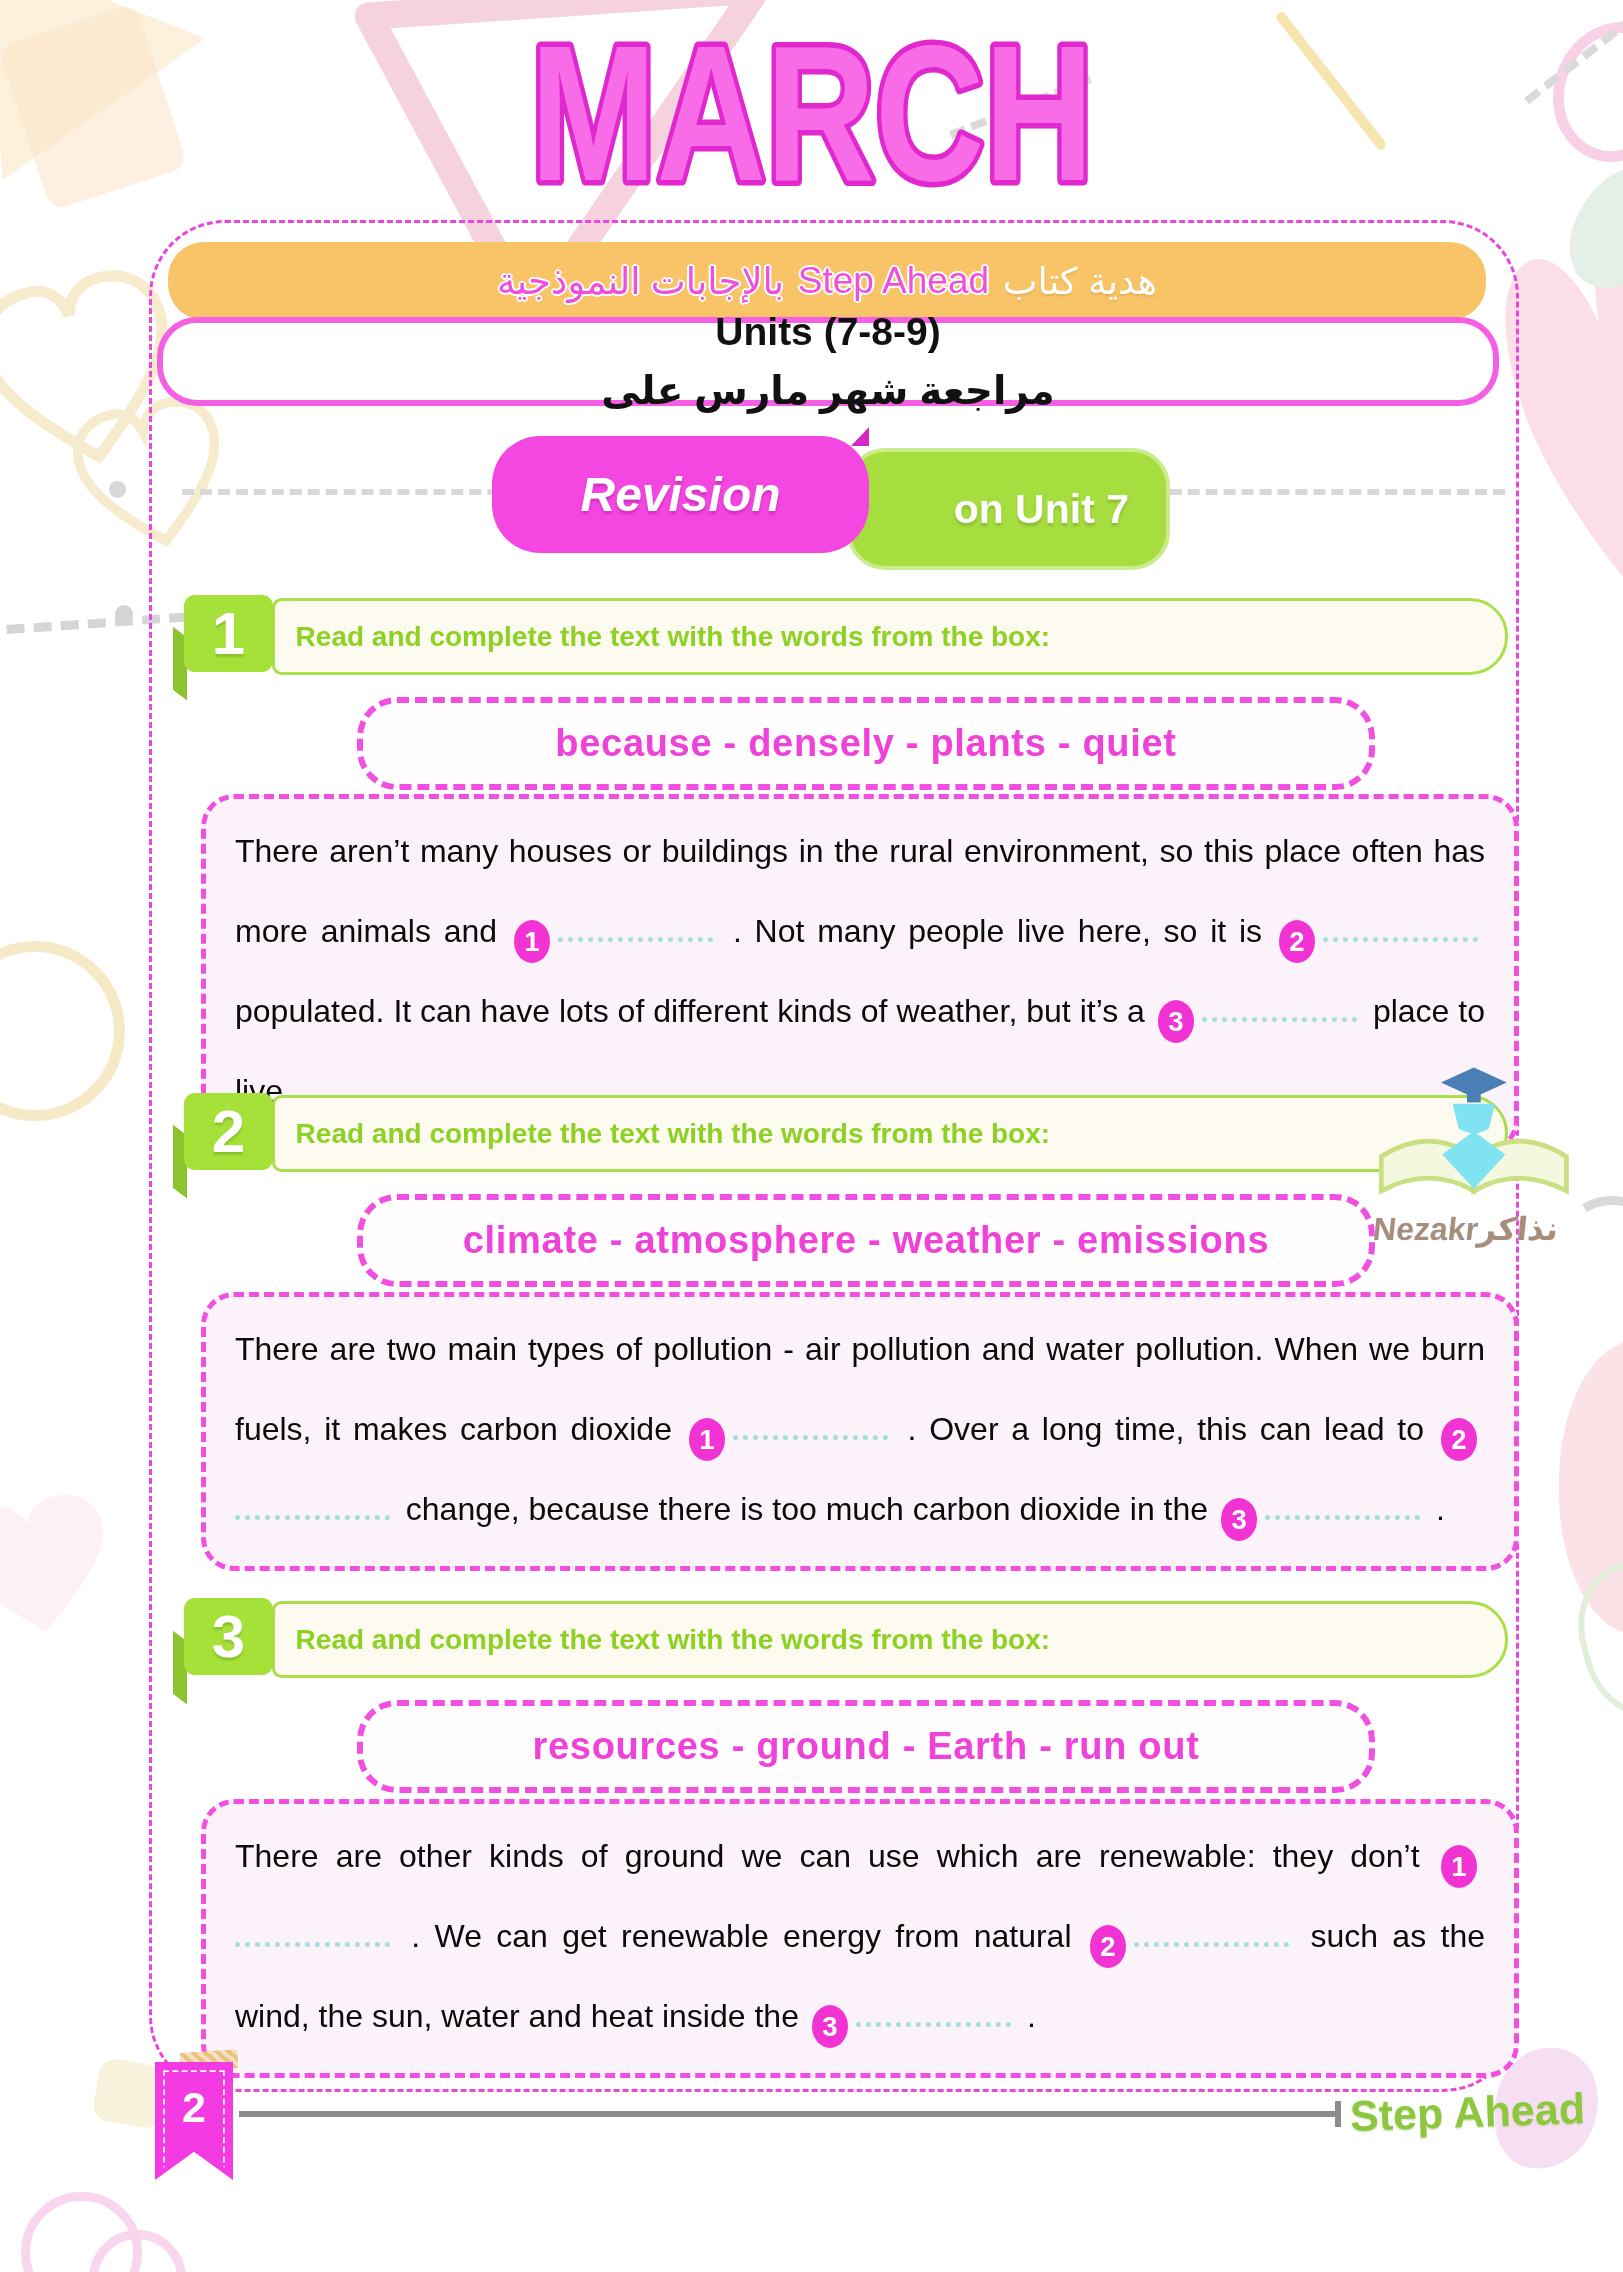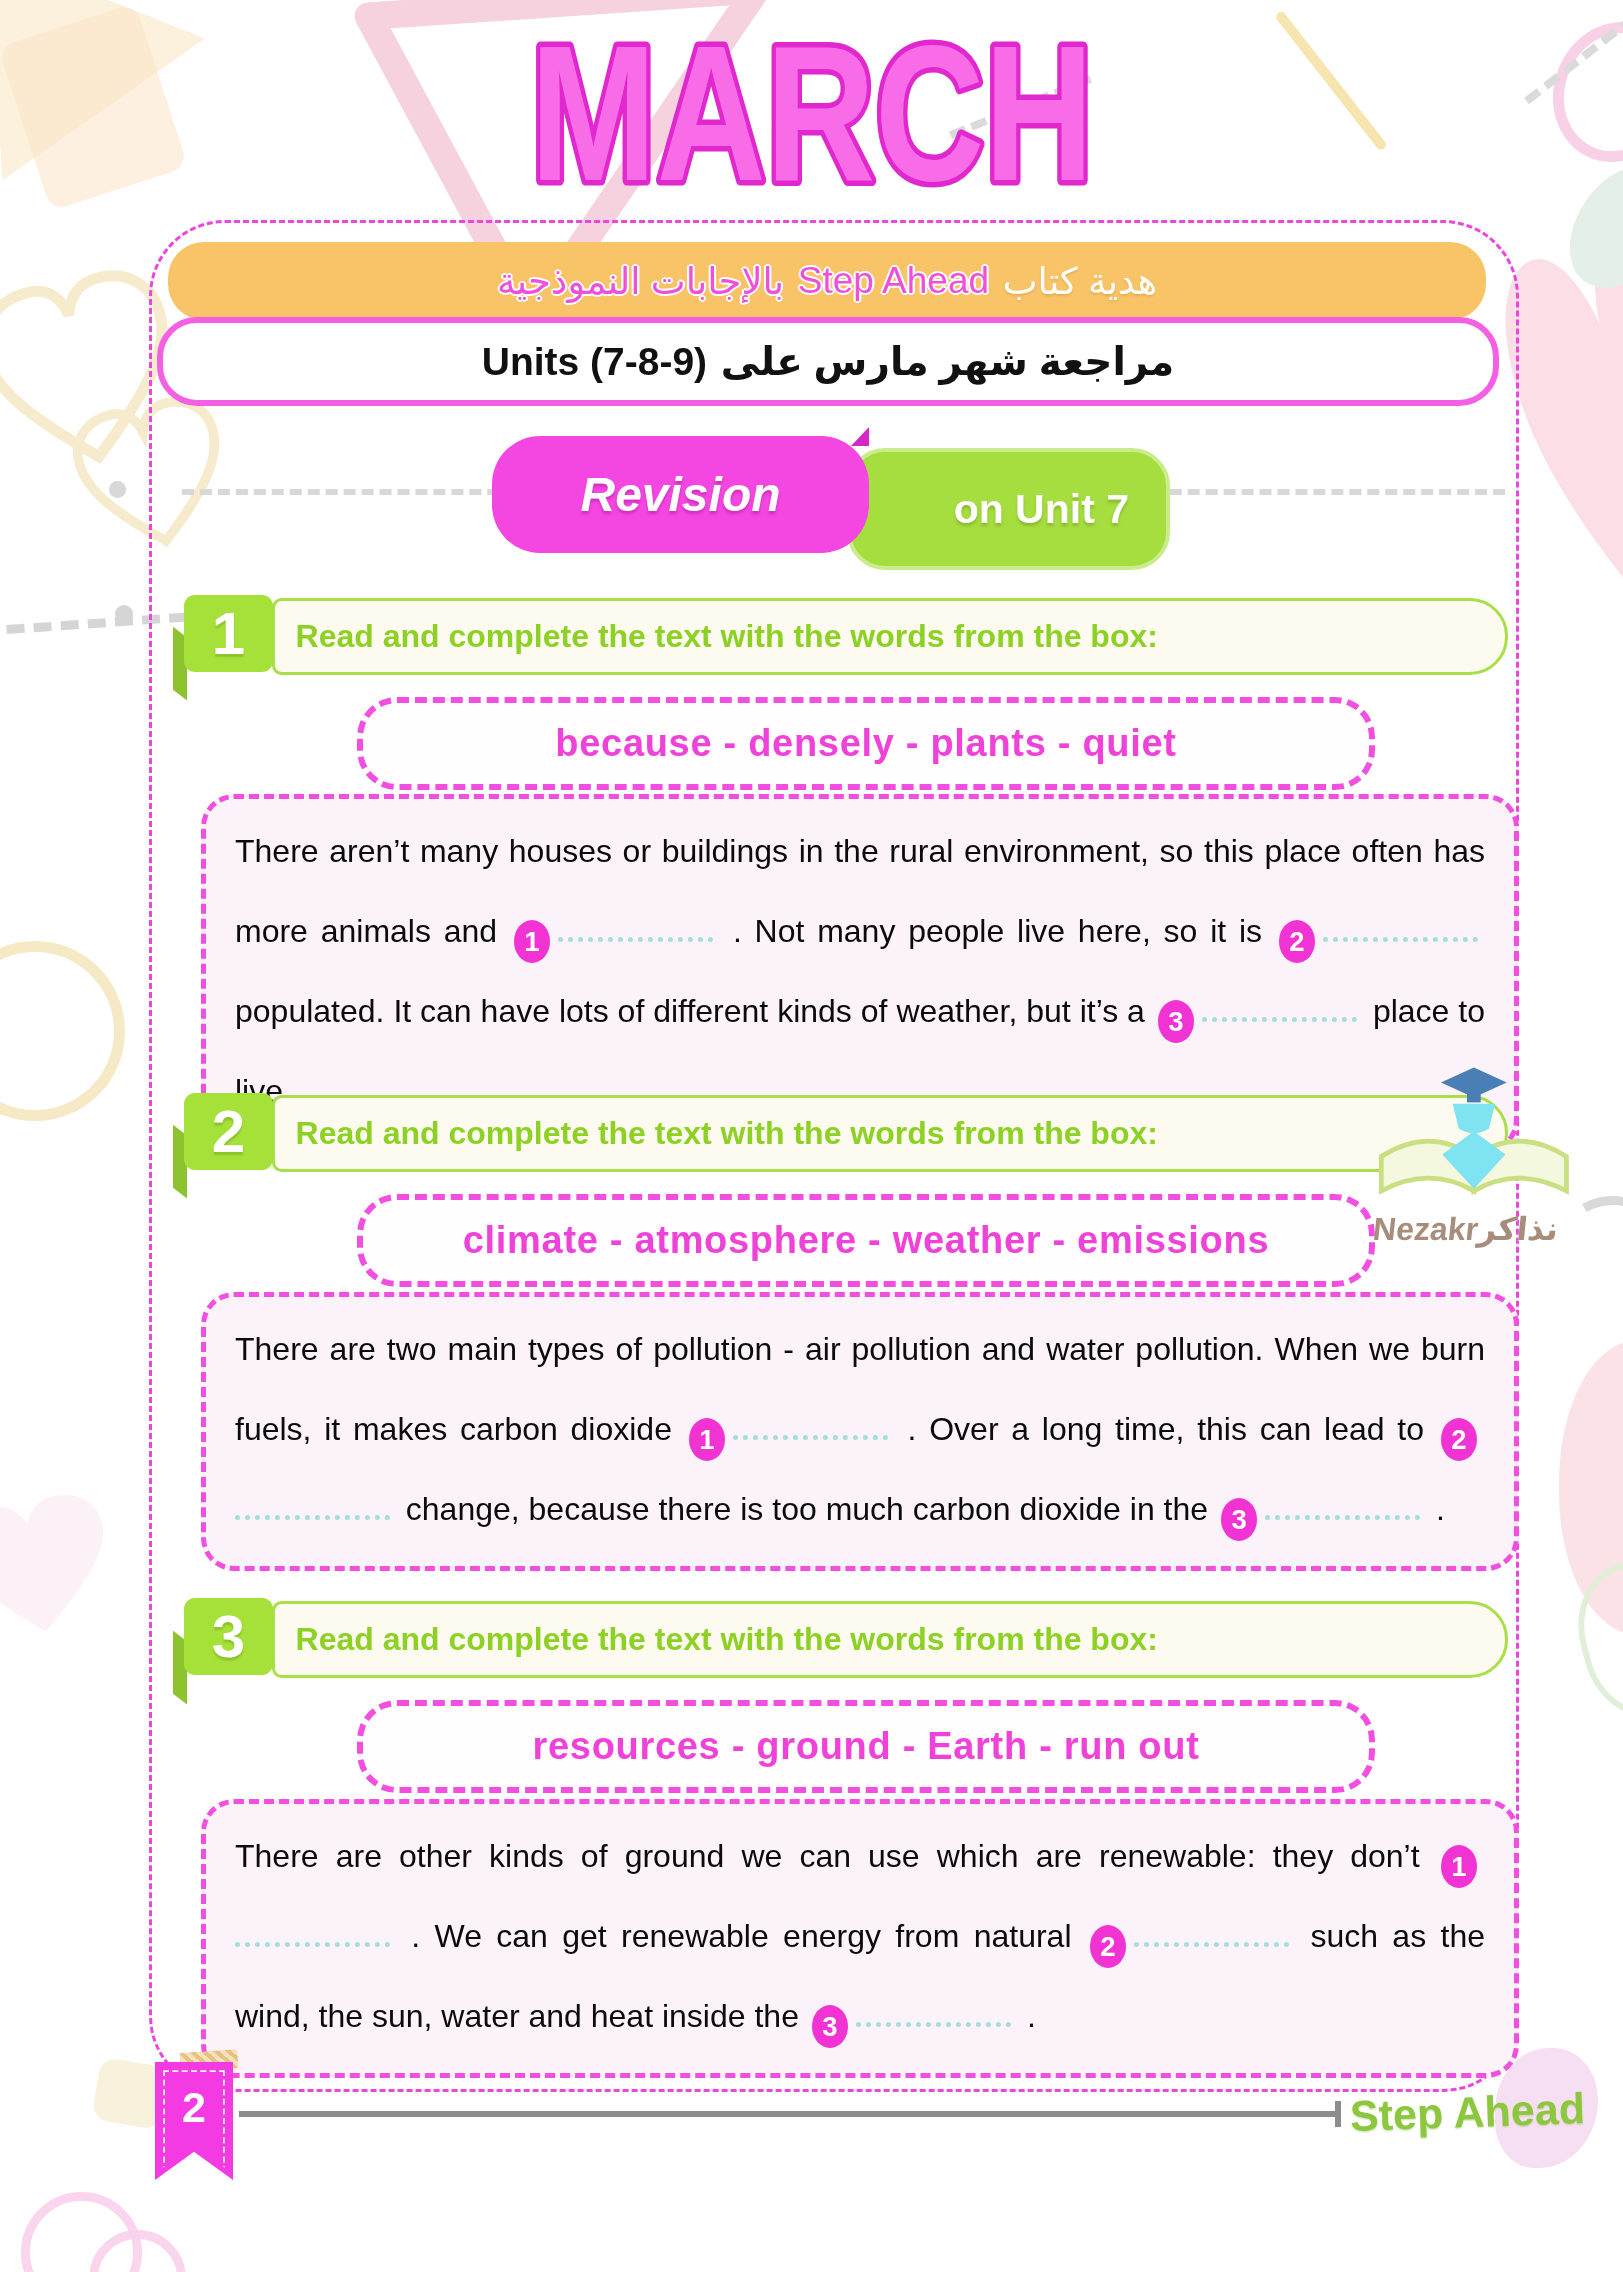--- a/index.html
+++ b/index.html
@@ -41,41 +41,41 @@
   
   .banner{left:168px;top:242px;width:1318px;height:78px;background:#F9C468;border-radius:36px;
           display:flex;align-items:center;justify-content:center;gap:13.7px;z-index:2;
           font-size:37px;font-weight:normal;}
   .b-white{color:#ffffff;text-shadow:0 2.1px 2.1px rgba(180,120,30,.25);}
   .b-pink{color:#F04FD8;text-shadow:-2.1px 0 #fff,2.1px 0 #fff,0 -2.1px #fff,0 2.1px #fff,-1.4px -1.4px #fff,1.4px 1.4px #fff,1.4px -1.4px #fff,-1.4px 1.4px #fff;}
 
   
   .units{left:157px;top:317px;width:1330px;height:77px;background:#ffffff;border:6.2px solid #F45FE3;border-radius:40px;
          display:flex;align-items:center;justify-content:center;gap:13.7px;z-index:3;
-         font-size:39px;font-weight:bold;color:#111111;}
+         font-size:39px;font-weight:bold;color:#111111;flex-direction:column;}
 
   
   .behind-line{left:182px;top:489px;width:1323px;border-top:6.2px dashed #D8D8D8;z-index:1;}
   .behind-dot{left:109px;top:481px;width:16.5px;height:16.5px;border-radius:50%;background:#D8D8D8;z-index:1;}
   .pill-pink{left:492px;top:436px;width:377px;height:117px;background:#F446E0;border-radius:48px;z-index:3;
              display:flex;align-items:center;justify-content:center;color:#fff;font-size:48px;font-weight:bold;
              text-shadow:0 2.7px 2.7px rgba(150,10,130,.35);font-style:italic;}
   .pill-notch{left:851px;top:427px;width:0;height:0;border-left:18px solid transparent;border-bottom:19px solid #D428C4;z-index:2;}
   .pill-green{left:847px;top:448px;width:323px;height:122px;background:#A6DD3F;border:4.1px solid #C9EC8C;border-radius:38px;z-index:2;
               display:flex;align-items:center;justify-content:flex-end;padding-right:37px;box-sizing:border-box;
               color:#fff;font-size:41px;font-weight:bold;text-shadow:0 2.7px 2.7px rgba(90,130,20,.35);}
 
   
   .badge{width:89px;height:77px;background:#A6E13A;border-radius:11px;z-index:3;
          display:flex;align-items:center;justify-content:center;color:#fff;font-size:60px;font-weight:bold;
          text-shadow:0 2.7px 2.1px rgba(100,150,20,.4);}
   .fold{width:13.7px;height:63px;background:#8CC32F;transform:skewY(38deg);z-index:2;}
   .sec-head{left:272px;width:1236px;height:77px;background:#FDFAF0;border:3.4px solid #A9DF48;border-radius:9.6px 38px 38px 9.6px;
             display:flex;align-items:center;padding-left:20.6px;box-sizing:border-box;z-index:2;
-            font-size:32px;font-weight:bold;color:#8CD123;}
+            font-size:28px;font-weight:bold;color:#8CD123;}
   .word-box{left:357px;width:1006px;height:81px;background:#FFFDFE;border:6.2px dashed #F04FE0;border-radius:40px;
             display:flex;align-items:center;justify-content:center;z-index:2;
             font-size:38px;font-weight:bold;color:#EF42D9;letter-spacing:0.7px;}
   .para-box{left:201px;width:1318px;background:#FBF2FA;border:5.5px dashed #F04FE0;border-radius:33px;
             padding:12.4px 29px 16.5px 29px;box-sizing:border-box;z-index:2;
             font-size:32px;line-height:80px;color:#0b0b0b;text-align:justify;}
   .num{display:inline-flex;width:36px;height:43px;margin:0 8.2px -8.2px 4.1px;background:#F233D4;border-radius:50%;
        align-items:center;justify-content:center;color:#fff;font-size:27.5px;font-weight:bold;vertical-align:-8.2px;}
   .bl{display:inline-block;width:155px;height:8.2px;border-bottom:5.5px dotted #A5DFD9;margin-right:6.9px;}
 

